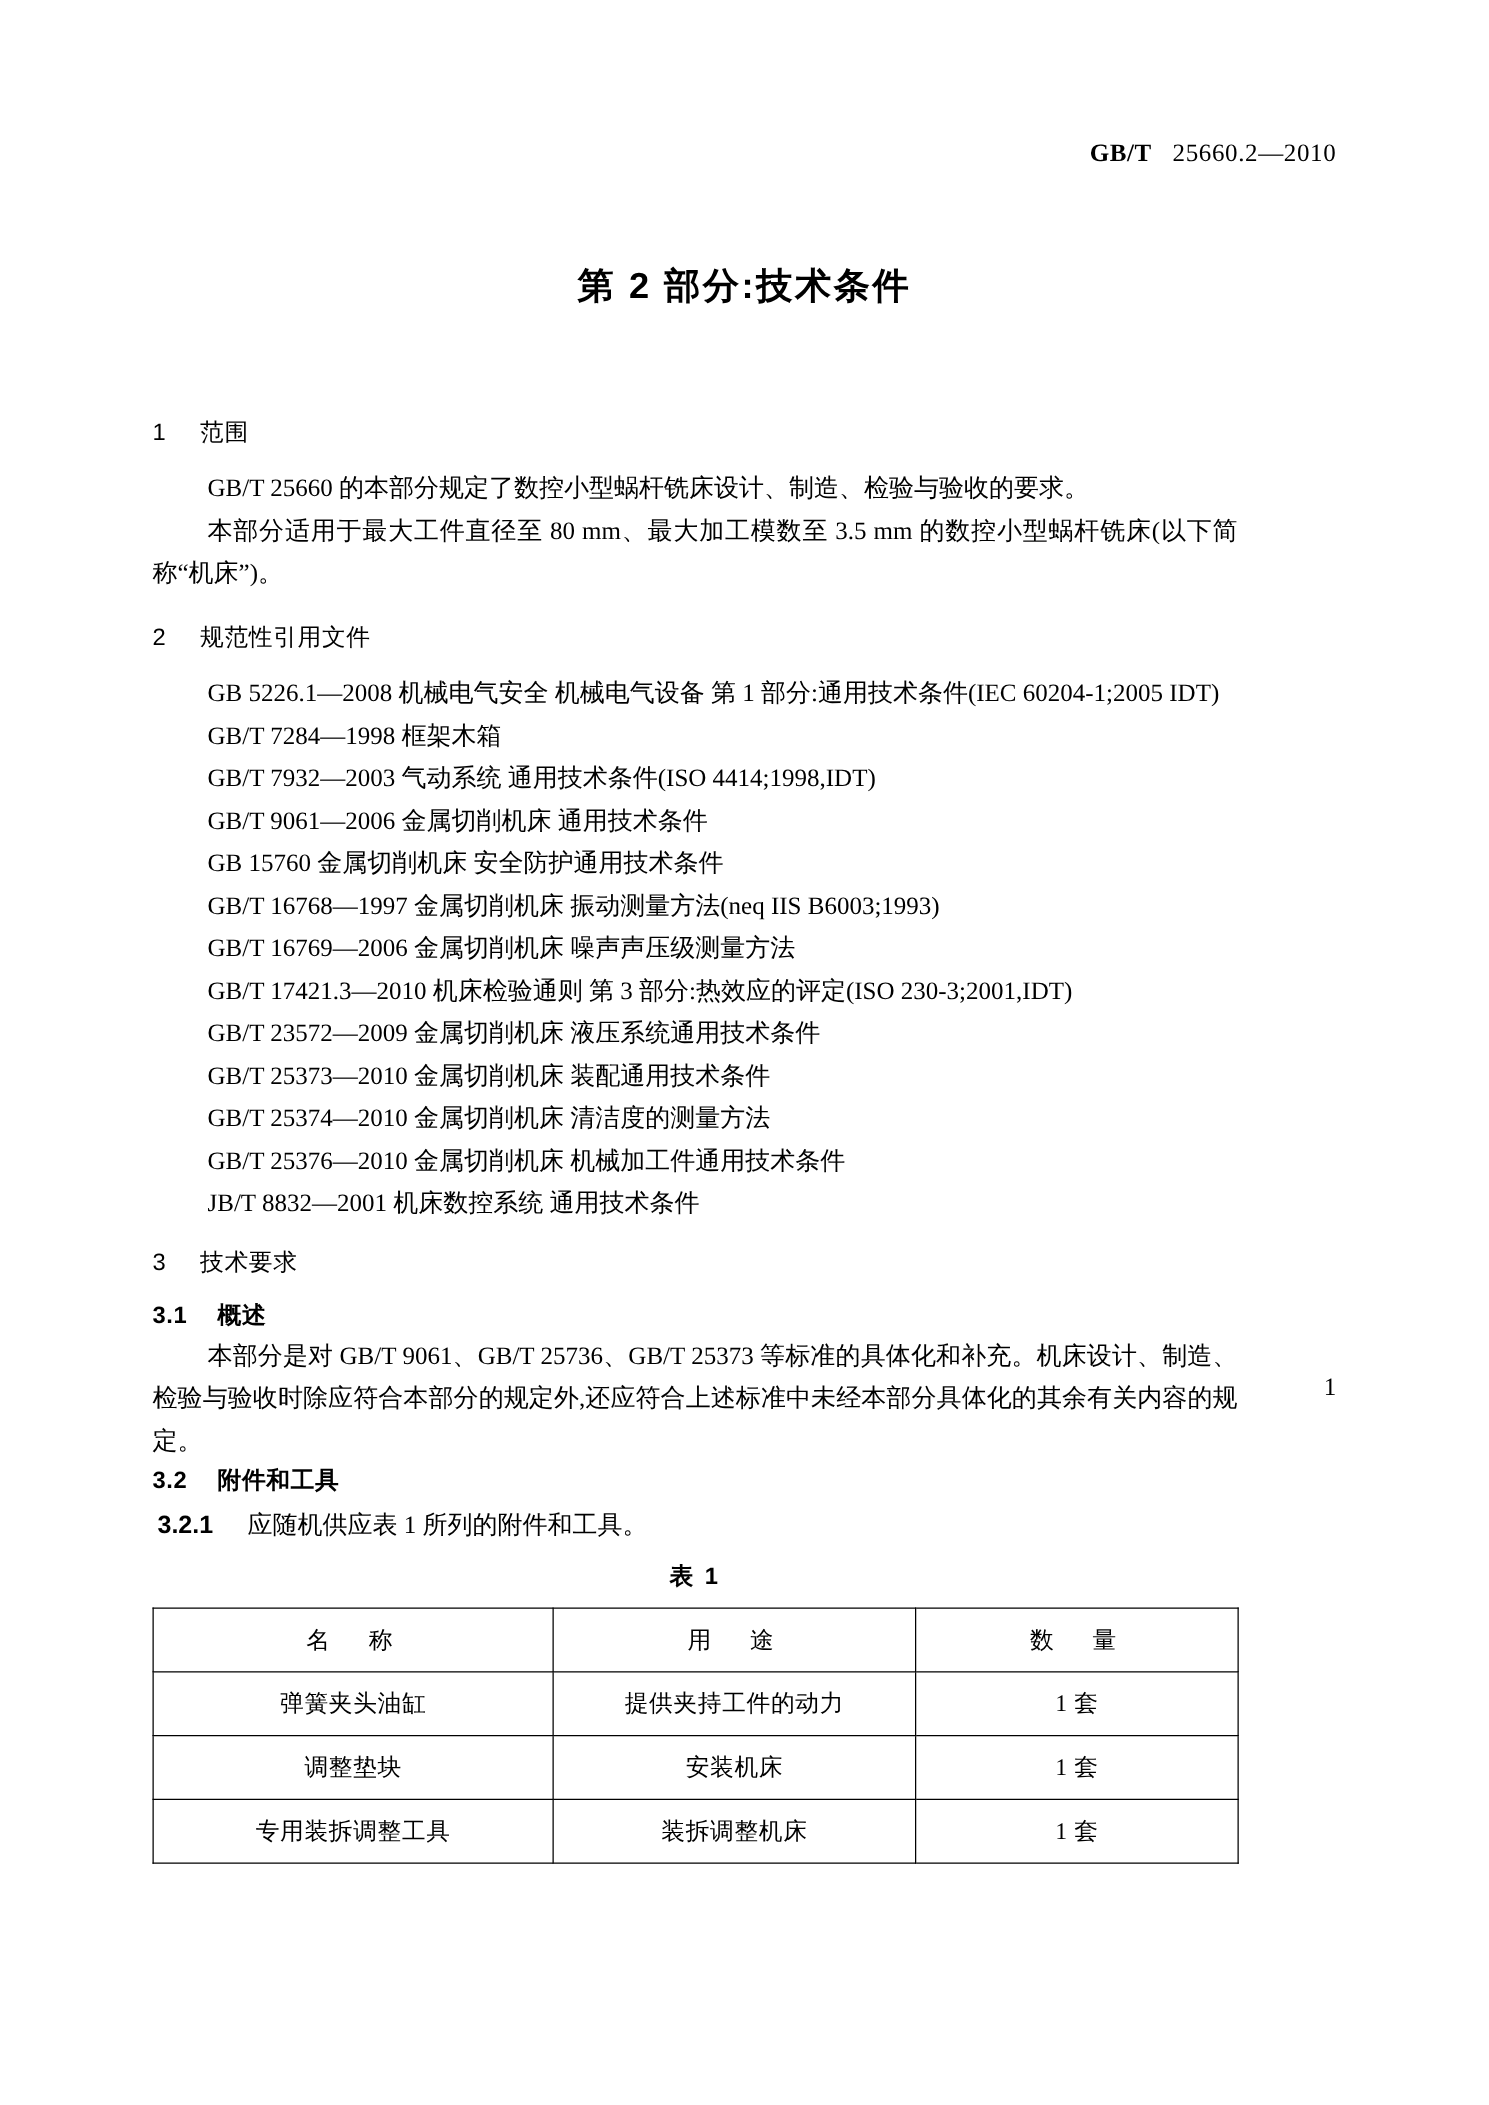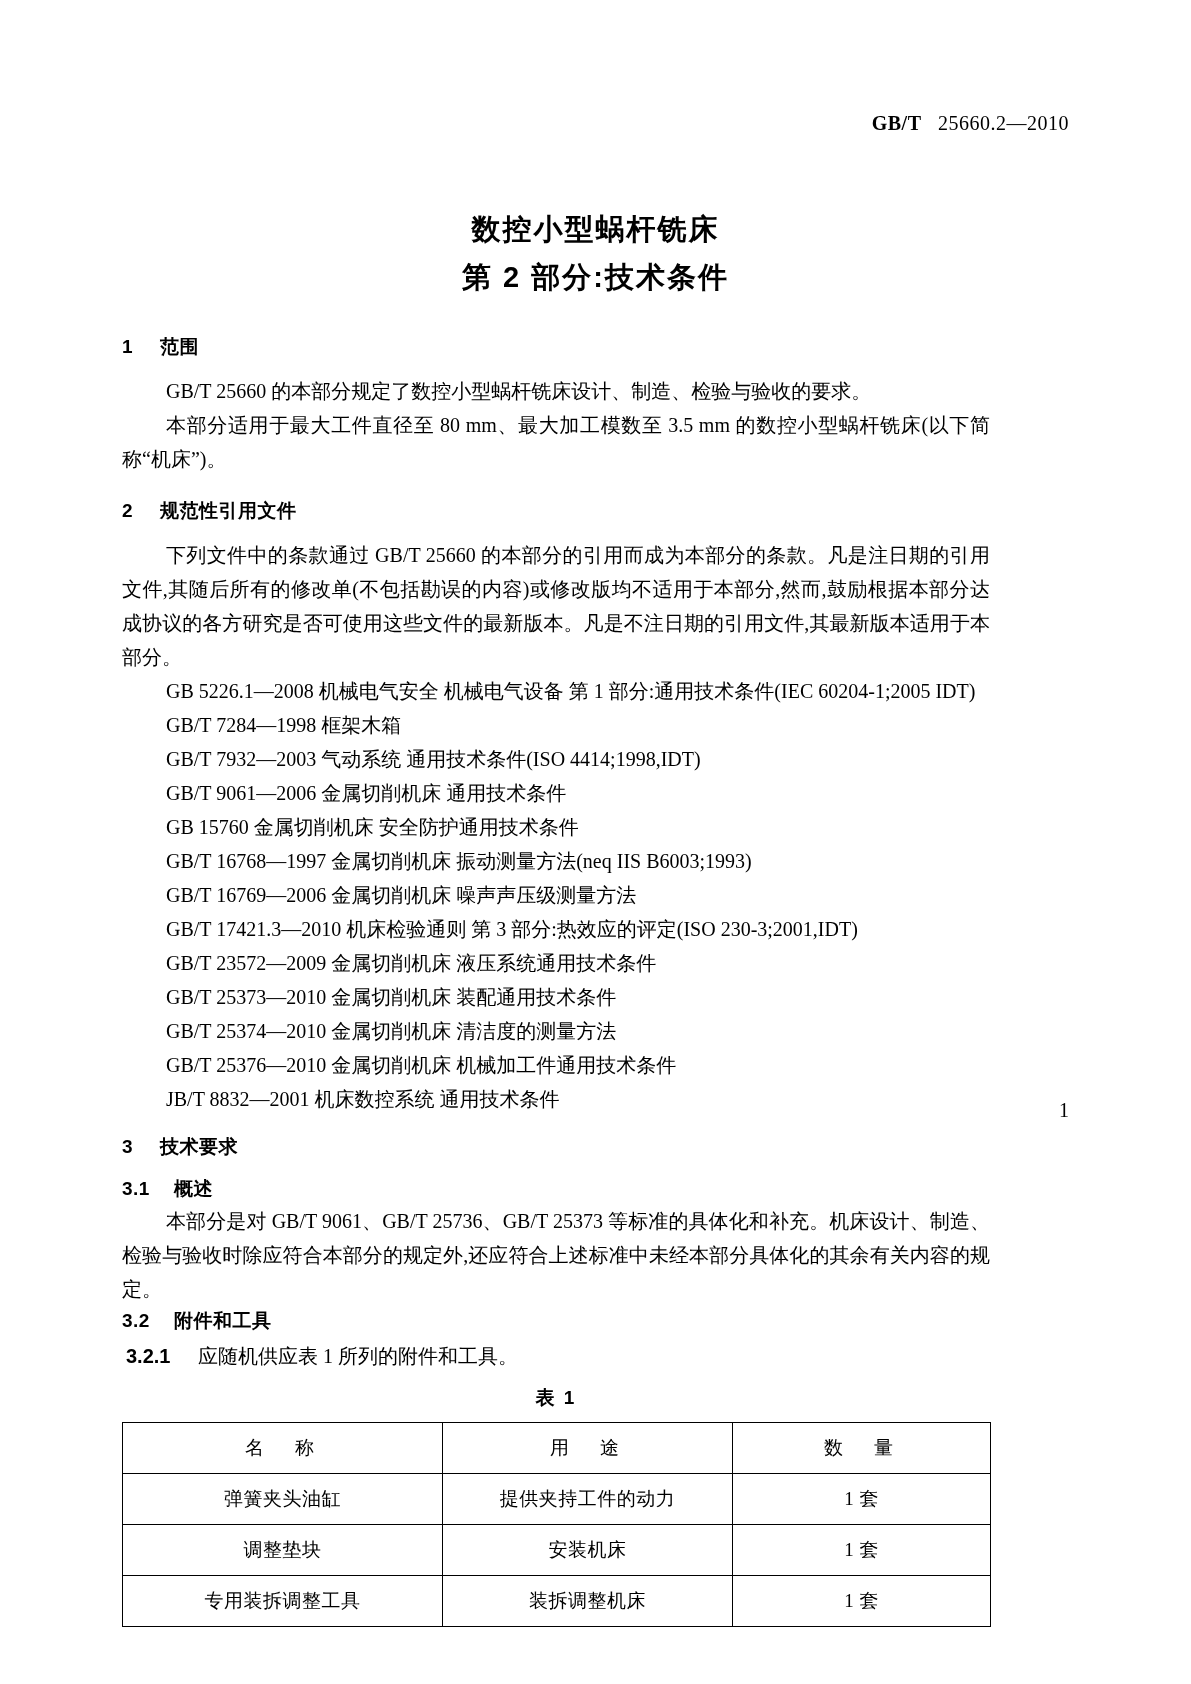--- a/index.html
+++ b/index.html
@@ -41,21 +41,21 @@
   
   .content {
     position:absolute;
     top:332px;
     left:122px;
     width:868px;
   }
 
   h2.clause {
     font-family:"Liberation Sans","DejaVu Sans",sans-serif;
-    font-weight:bold;
+    font-weight:normal;
     font-size:19px;
     margin:0;
     padding:0;
     line-height:30px;
     letter-spacing:0.5px;
   }
   h2.clause .num { display:inline-block; min-width:38px; }
   h3.subclause {
     font-family:"Liberation Sans","DejaVu Sans",sans-serif;
     font-weight:bold;
@@ -139,40 +139,38 @@
 <body>
 
 <div class="page">
 
   <div class="header">
     <span class="gbt">GB/T</span>
     <span>&nbsp;&nbsp;</span><span>25660.2—2010</span>
   </div>
 
   <div class="title-block">
-    <div class="title-line">数控小型蜗杆铣床</div>
     <div class="title-line">第 2 部分:技术条件</div>
   </div>
 
   <div class="content">
 
     <h2 class="clause">
       <span class="num">1</span><span>范围</span>
     </h2>
     <div class="sp-12"></div>
     <p class="para">GB/T 25660 的本部分规定了数控小型蜗杆铣床设计、制造、检验与验收的要求。</p>
     <p class="para">本部分适用于最大工件直径至 80 mm、最大加工模数至 3.5 mm 的数控小型蜗杆铣床(以下简称“机床”)。</p>
 
     <div class="sp-20"></div>
 
     <h2 class="clause">
       <span class="num">2</span><span>规范性引用文件</span>
     </h2>
     <div class="sp-12"></div>
-    <p class="para">下列文件中的条款通过 GB/T 25660 的本部分的引用而成为本部分的条款。凡是注日期的引用文件,其随后所有的修改单(不包括勘误的内容)或修改版均不适用于本部分,然而,鼓励根据本部分达成协议的各方研究是否可使用这些文件的最新版本。凡是不注日期的引用文件,其最新版本适用于本部分。</p>
 
     <p class="ref">GB 5226.1—2008   机械电气安全   机械电气设备   第 1 部分:通用技术条件(IEC 60204-1;2005 IDT)</p>
     <p class="ref">GB/T 7284—1998   框架木箱</p>
     <p class="ref">GB/T 7932—2003   气动系统   通用技术条件(ISO 4414;1998,IDT)</p>
     <p class="ref">GB/T 9061—2006   金属切削机床   通用技术条件</p>
     <p class="ref">GB 15760   金属切削机床   安全防护通用技术条件</p>
     <p class="ref">GB/T 16768—1997   金属切削机床   振动测量方法(neq IIS B6003;1993)</p>
     <p class="ref">GB/T 16769—2006   金属切削机床   噪声声压级测量方法</p>
     <p class="ref">GB/T 17421.3—2010   机床检验通则   第 3 部分:热效应的评定(ISO 230-3;2001,IDT)</p>
     <p class="ref">GB/T 23572—2009   金属切削机床   液压系统通用技术条件</p>

